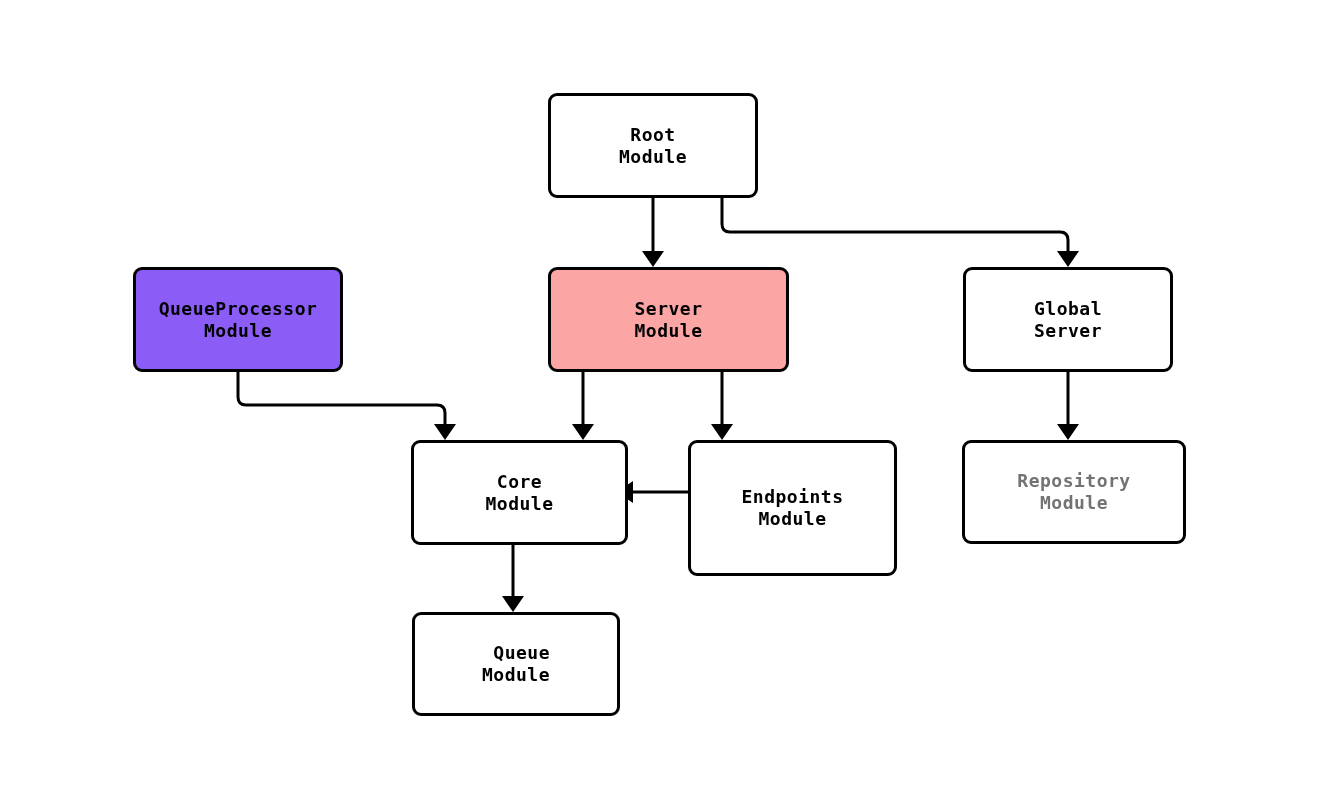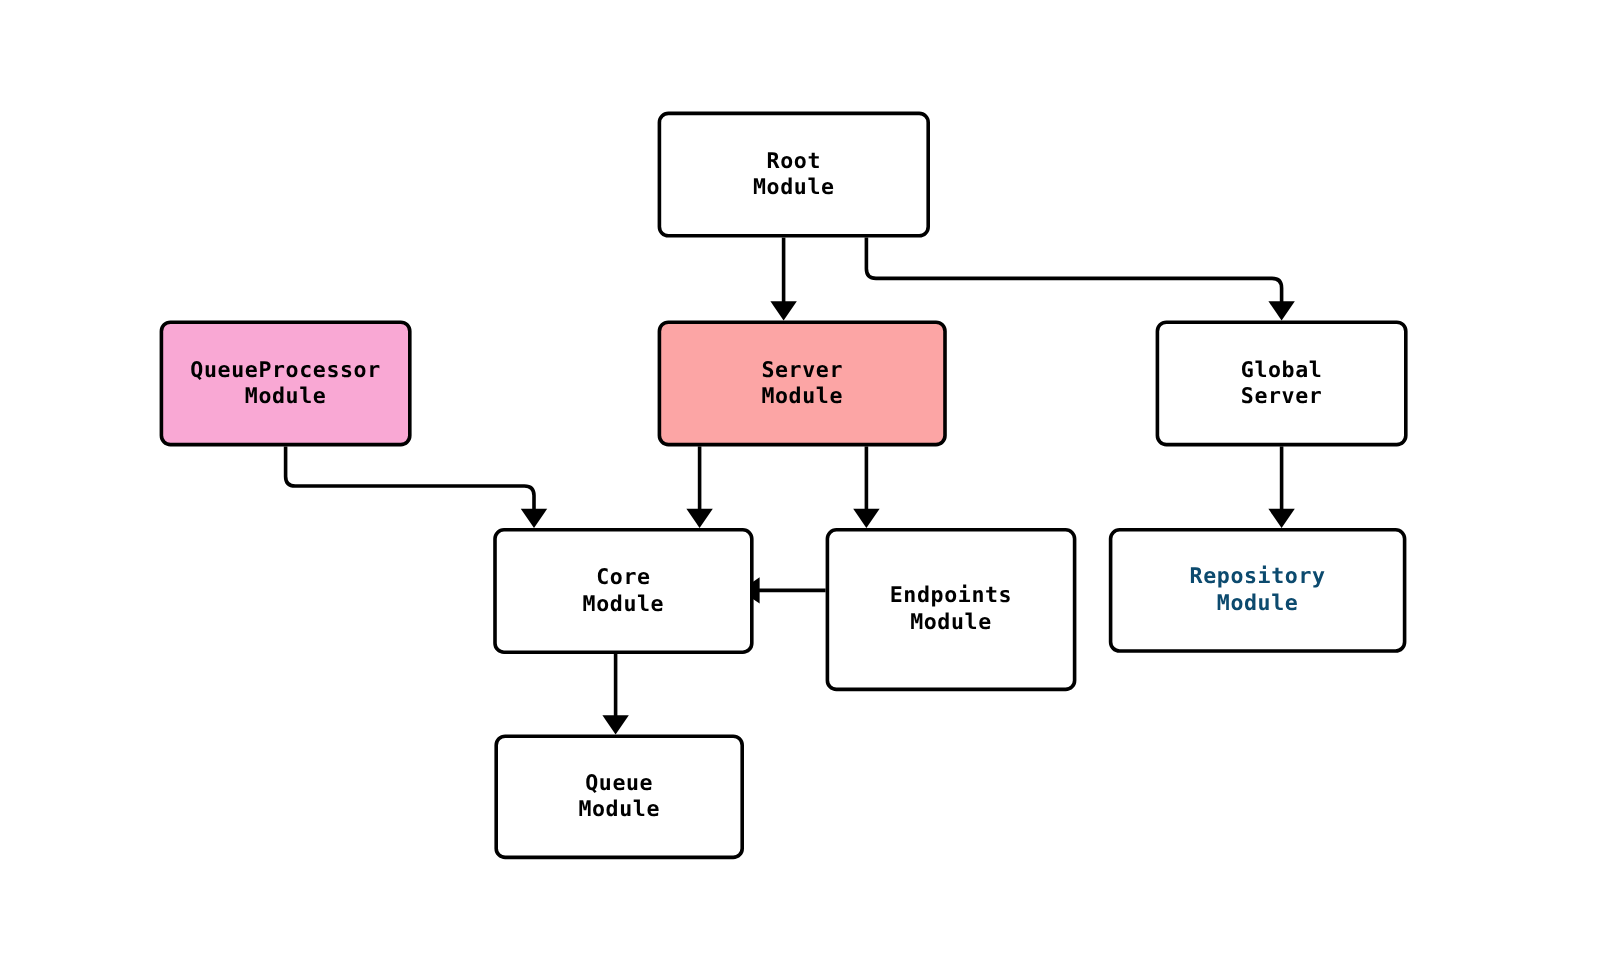--- a/index.html
+++ b/index.html
@@ -60,30 +60,30 @@
       <path d="M 722 372 L 722 426" class="edge-path" stroke="#000000"></path>
       <polygon points="722,440 711,424 733,424" class="arrow-head" fill="#000000"></polygon>
       <path d="M 688 492 L 631 492" class="edge-path" stroke="#000000"></path>
       <polygon points="617,492 633,481 633,503" class="arrow-head" fill="#000000"></polygon>
       <path d="M 1068 372 L 1068 426" class="edge-path" stroke="#000000"></path>
       <polygon points="1068,440 1057,424 1079,424" class="arrow-head" fill="#000000"></polygon>
       <path d="M 513 545 L 513 598" class="edge-path" stroke="#000000"></path>
       <polygon points="513,612 502,596 524,596" class="arrow-head" fill="#000000"></polygon>
     </svg>
   <div id="node-layer">
-      <div class="node" style="left: 548px; top: 93px; width: 227px; height: 105px; border-color: rgb(0, 0, 0); background: rgb(255, 255, 255); color: rgb(0, 0, 0);">Root
+      <div class="node" style="left: 548px; top: 93px; width: 210px; height: 105px; border-color: rgb(0, 0, 0); background: rgb(255, 255, 255); color: rgb(0, 0, 0);">Root
 Module</div>
-      <div class="node" style="left: 133px; top: 267px; width: 210px; height: 105px; border-color: rgb(0, 0, 0); background: #f9a8d4; color: rgb(0, 0, 0);">QueueProcessor
+      <div class="node" style="left: 133px; top: 267px; width: 210px; height: 105px; border-color: rgb(0, 0, 0); background: #8b5cf6; color: rgb(0, 0, 0);">QueueProcessor
 Module</div>
       <div class="node" style="left: 548px; top: 267px; width: 241px; height: 105px; border-color: rgb(0, 0, 0); background: #fca5a5; color: rgb(0, 0, 0);">Server
 Module</div>
       <div class="node" style="left: 963px; top: 267px; width: 210px; height: 105px; border-color: rgb(0, 0, 0); background: rgb(255, 255, 255); color: rgb(0, 0, 0);">Global
 Server</div>
       <div class="node" style="left: 411px; top: 440px; width: 217px; height: 105px; border-color: rgb(0, 0, 0); background: rgb(255, 255, 255); color: rgb(0, 0, 0);">Core
 Module</div>
       <div class="node" style="left: 688px; top: 440px; width: 209px; height: 136px; border-color: rgb(0, 0, 0); background: rgb(255, 255, 255); color: rgb(0, 0, 0);">Endpoints
 Module</div>
-      <div class="node" style="left: 924px; top: 440px; width: 248px; height: 104px; border-color: rgb(0, 0, 0); background: rgb(255, 255, 255); color: #0c4a6e;">Repository
+      <div class="node" style="left: 962px; top: 440px; width: 224px; height: 104px; border-color: rgb(0, 0, 0); background: rgb(255, 255, 255); color: #737373;">Repository
 Module</div>
-      <div class="node" style="left: 412px; top: 612px; width: 208px; height: 104px; border-color: rgb(0, 0, 0); background: rgb(255, 255, 255); color: rgb(0, 0, 0);">Queue
+      <div class="node" style="left: 412px; top: 612px; width: 208px; height: 104px; border-color: rgb(0, 0, 0); background: rgb(255, 255, 255); color: rgb(0, 0, 0); text-align: right;">Queue
 Module</div>
     </div>
 </div>
 
 </body></html>

